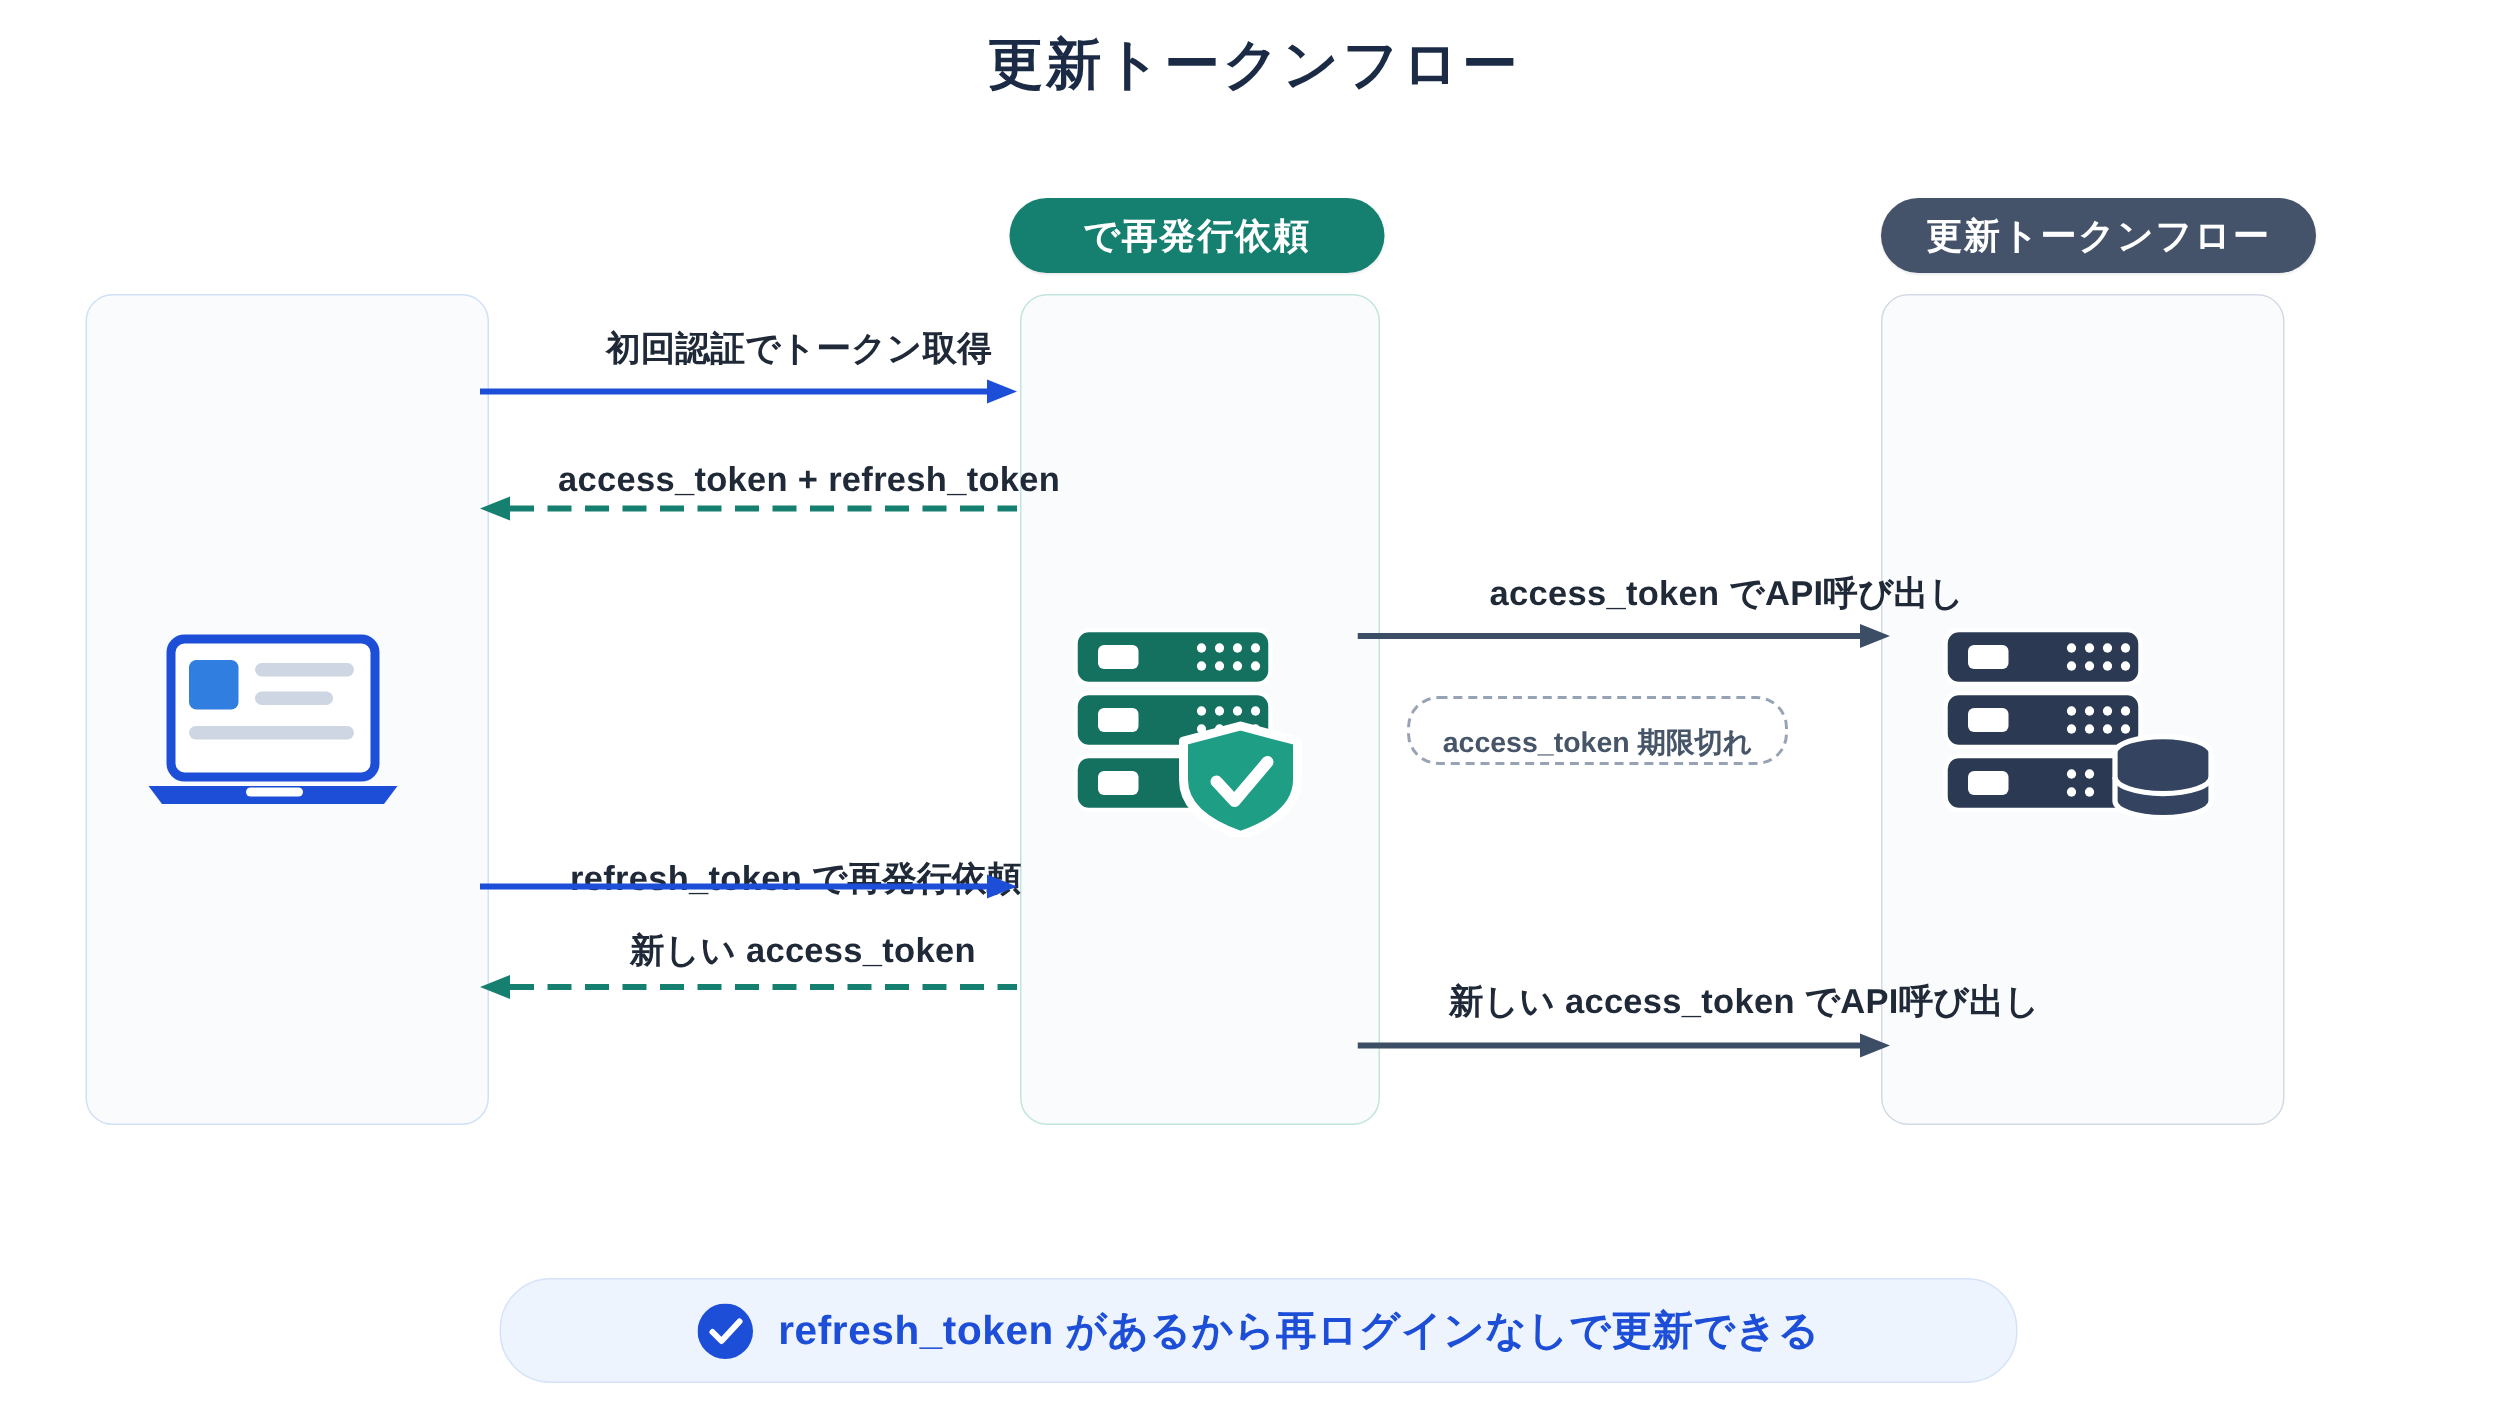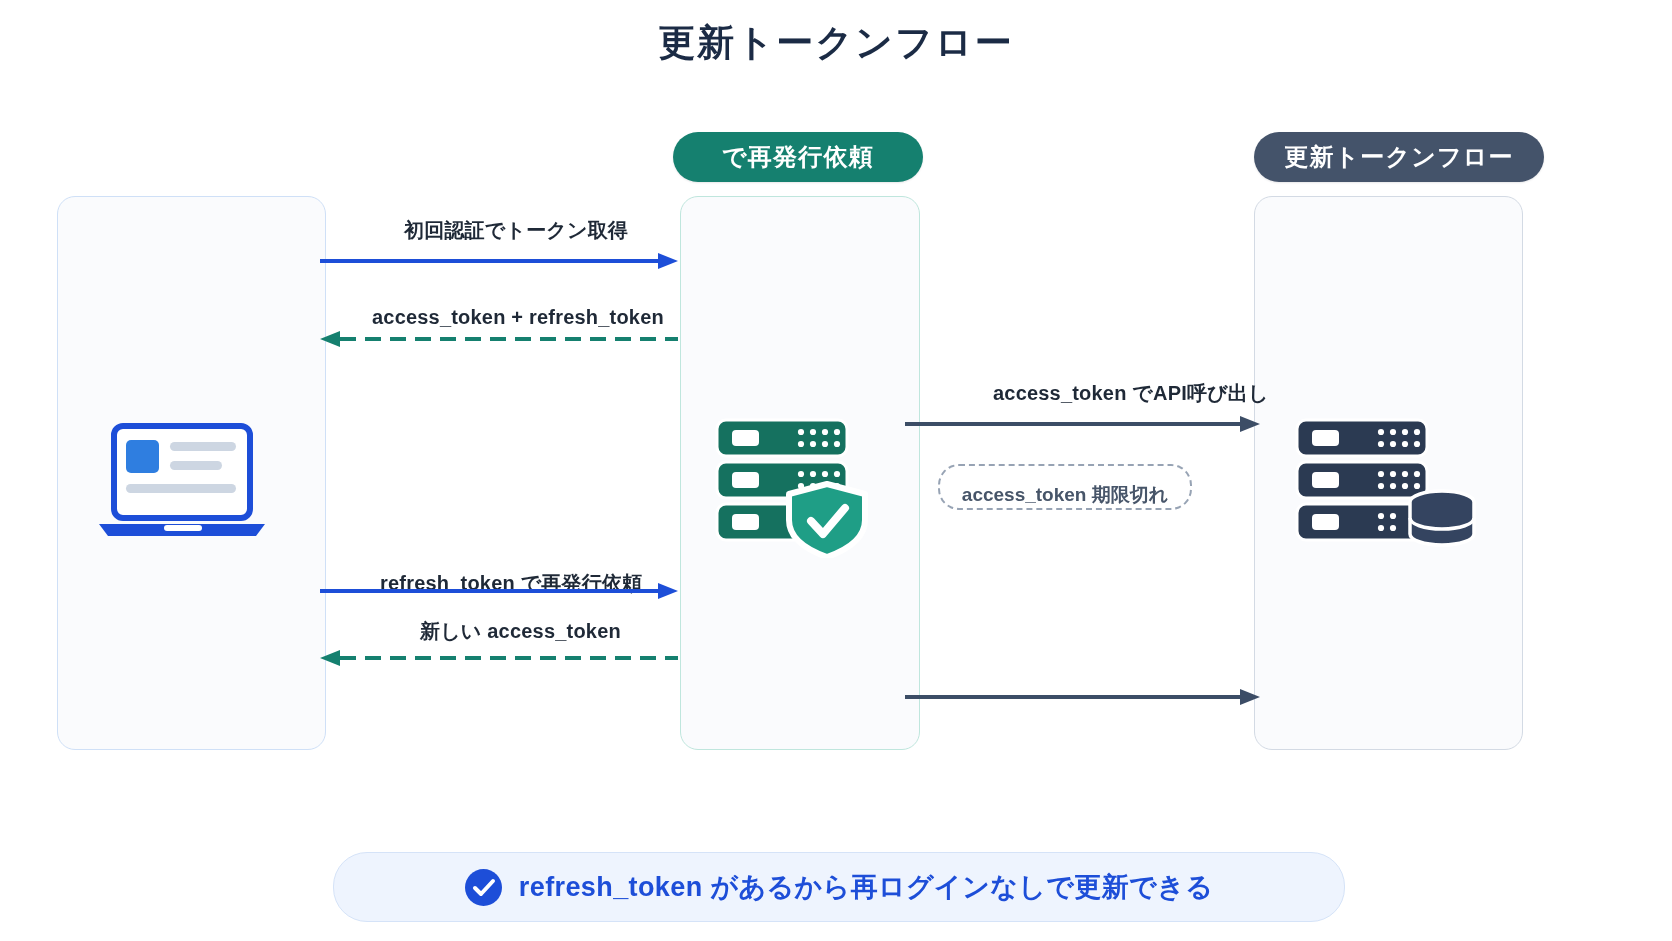--- a/index.html
+++ b/index.html
@@ -73,21 +73,21 @@
   }
 
   
   .server-stack { position: absolute; }
   #auth-server-icon     { left: 715px;  top: 418px; width: 165px; height: 140px; }
   #resource-server-icon { left: 1295px; top: 418px; width: 185px; height: 140px; }
 
   
   .flow-label {
     position: absolute;
-    font-size: 20px;
+    font-size: 23px;
     font-weight: 600;
     color: #1f2937;
     white-space: nowrap;
     letter-spacing: 0.2px;
   }
   .flow-arrow {
     position: absolute;
     height: 18px;
   }
 
@@ -268,20 +268,21 @@
     <line x1="0" y1="9" x2="338" y2="9" stroke="#1d4ed8" stroke-width="4"></line>
     <path d="M338 1 L358 9 L338 17 Z" fill="#1d4ed8"></path>
   </svg>
 
   <div class="flow-label" style="left:420px; top:618px;">新しい access_token</div>
   <svg class="flow-arrow" style="left:320px; top:649px; width:358px;" viewBox="0 0 358 18" preserveAspectRatio="none">
     <line x1="20" y1="9" x2="358" y2="9" stroke="#15806f" stroke-width="4" stroke-dasharray="16 9"></line>
     <path d="M20 1 L0 9 L20 17 Z" fill="#15806f"></path>
   </svg>
 
+  <div class="flow-label" style="left:966px; top:652px;">新しい access_token でAPI呼び出し</div>
   <svg class="flow-arrow" style="left:905px; top:688px; width:355px;" viewBox="0 0 355 18" preserveAspectRatio="none">
     <line x1="0" y1="9" x2="335" y2="9" stroke="#3c4d66" stroke-width="4"></line>
     <path d="M335 1 L355 9 L335 17 Z" fill="#3c4d66"></path>
   </svg>
 
   <div id="summary-banner">
     <svg id="summary-check-icon" viewBox="0 0 37 37">
       <circle cx="18.5" cy="18.5" r="18.5" fill="#1d4ed8"></circle>
       <path d="M10 19 l6 6 l12 -13" fill="none" stroke="#ffffff" stroke-width="4" stroke-linecap="round" stroke-linejoin="round"></path>
     </svg>

